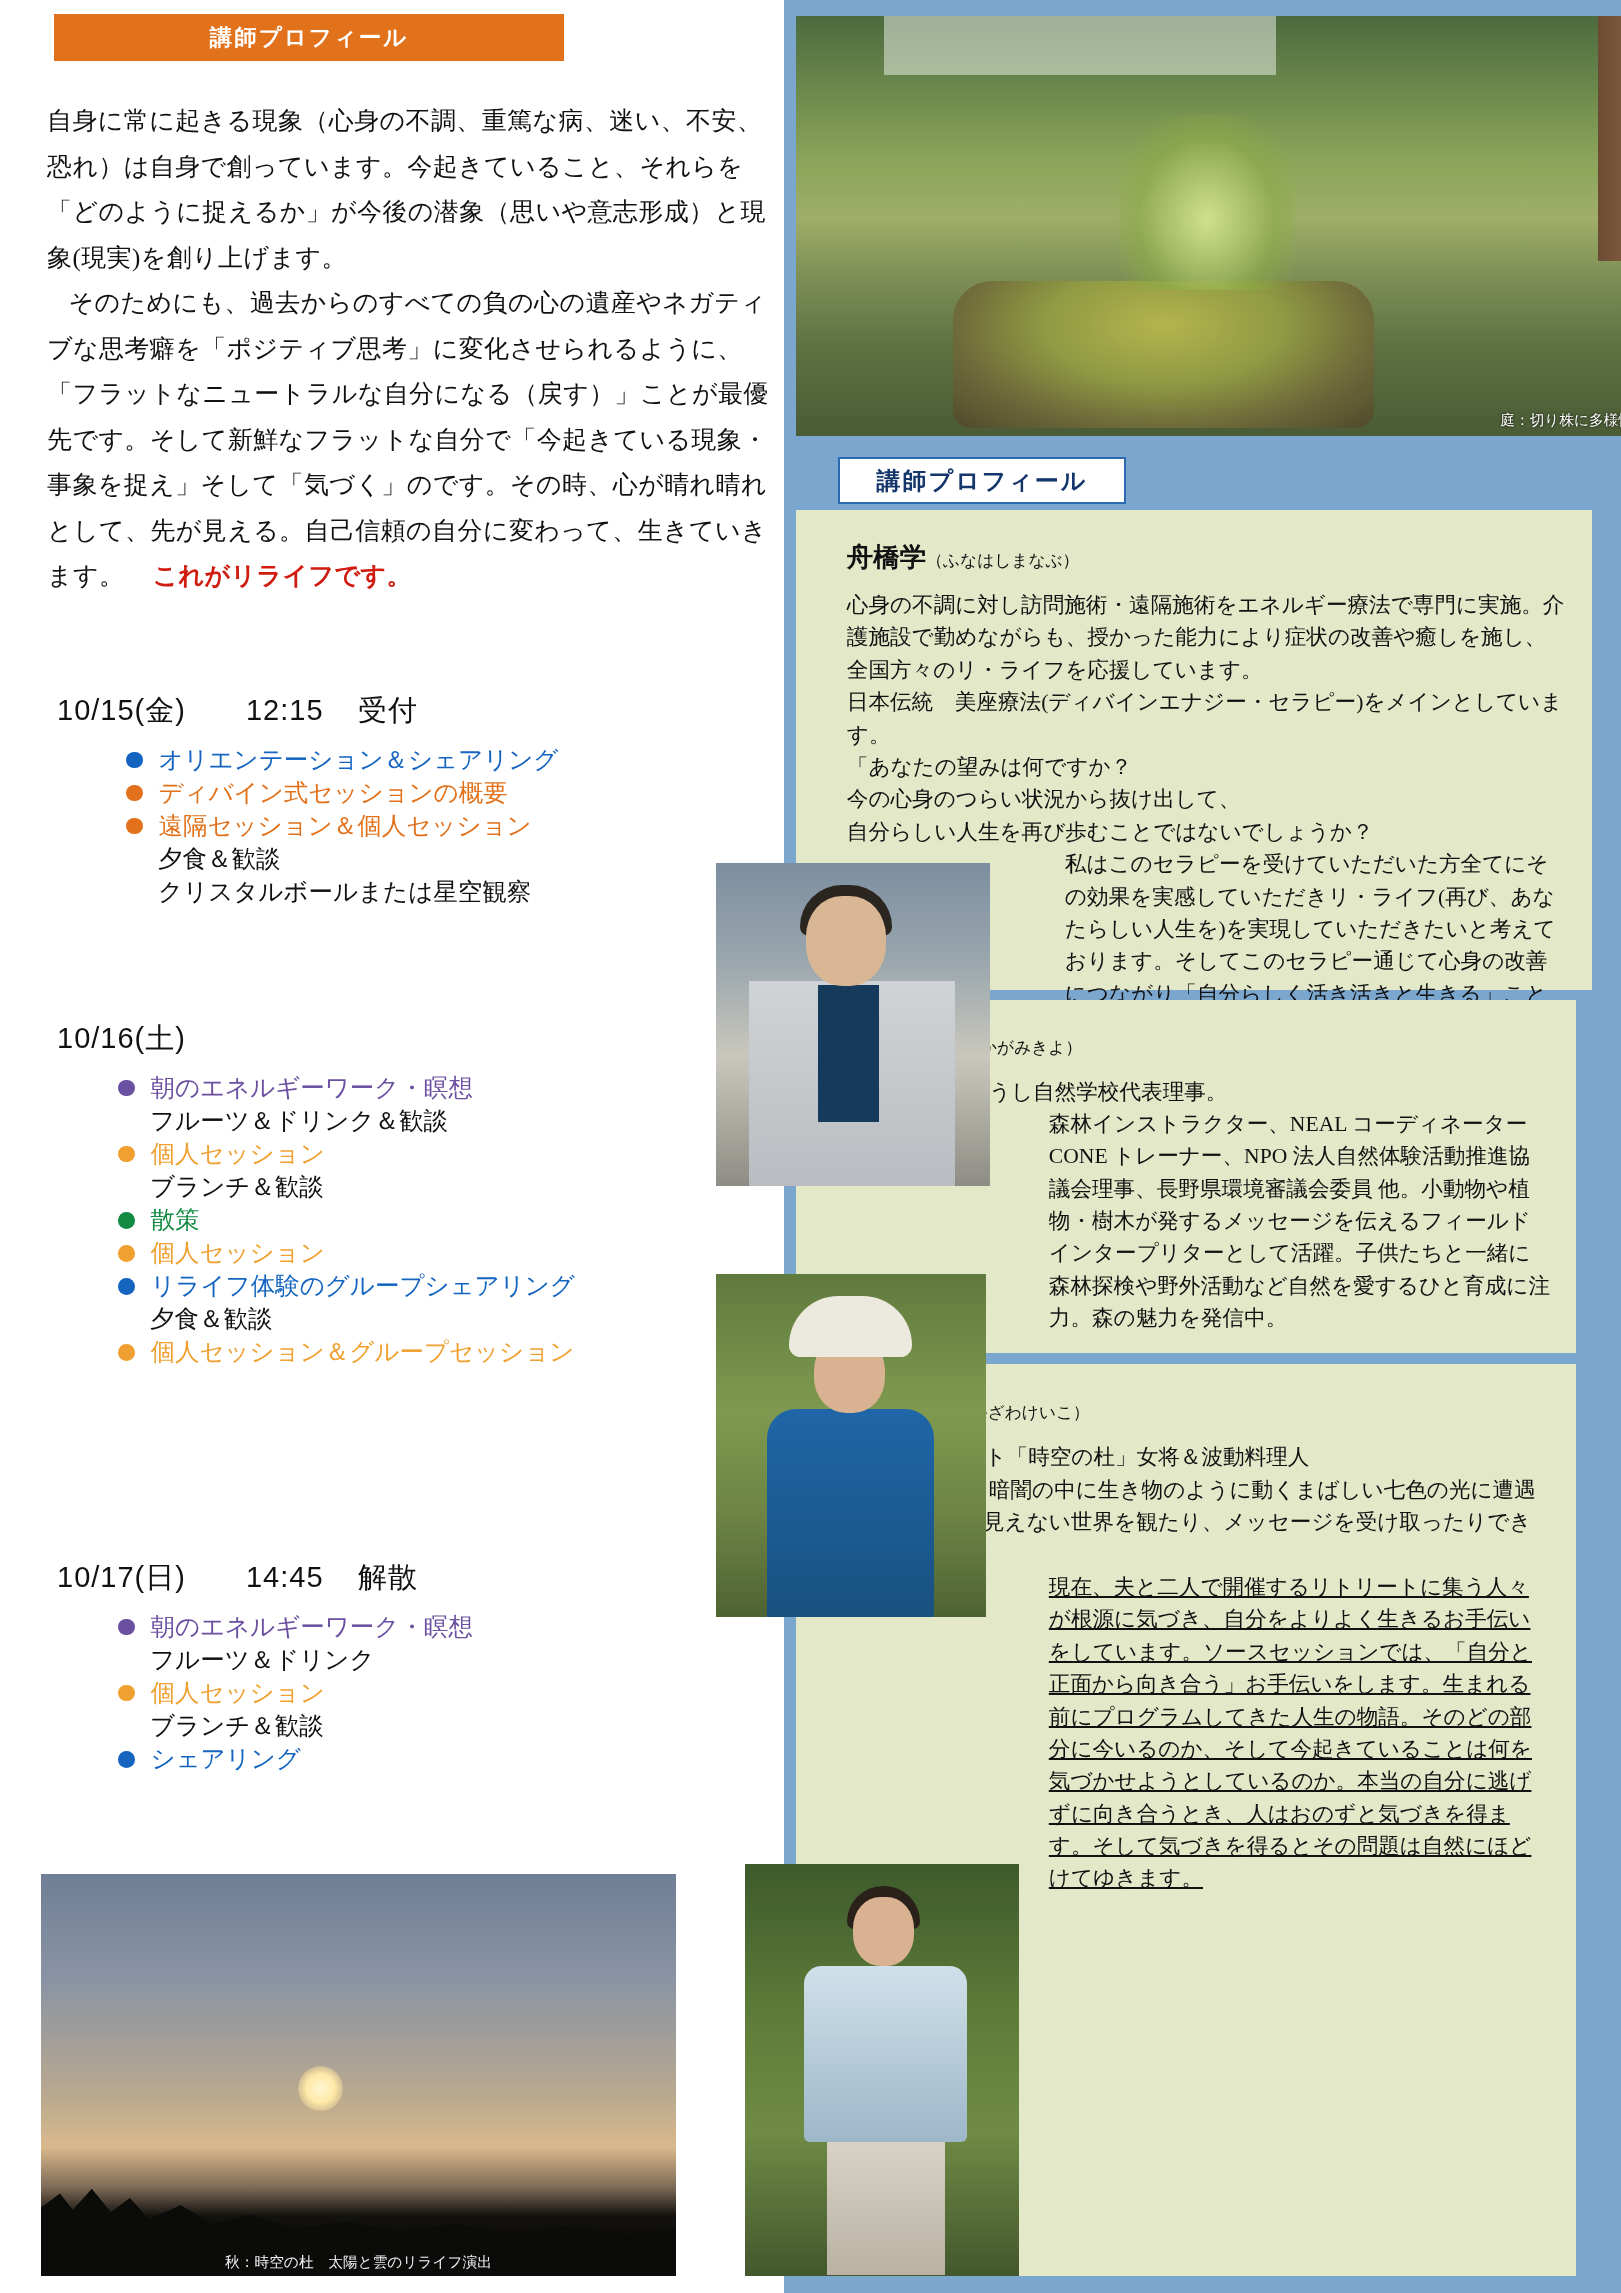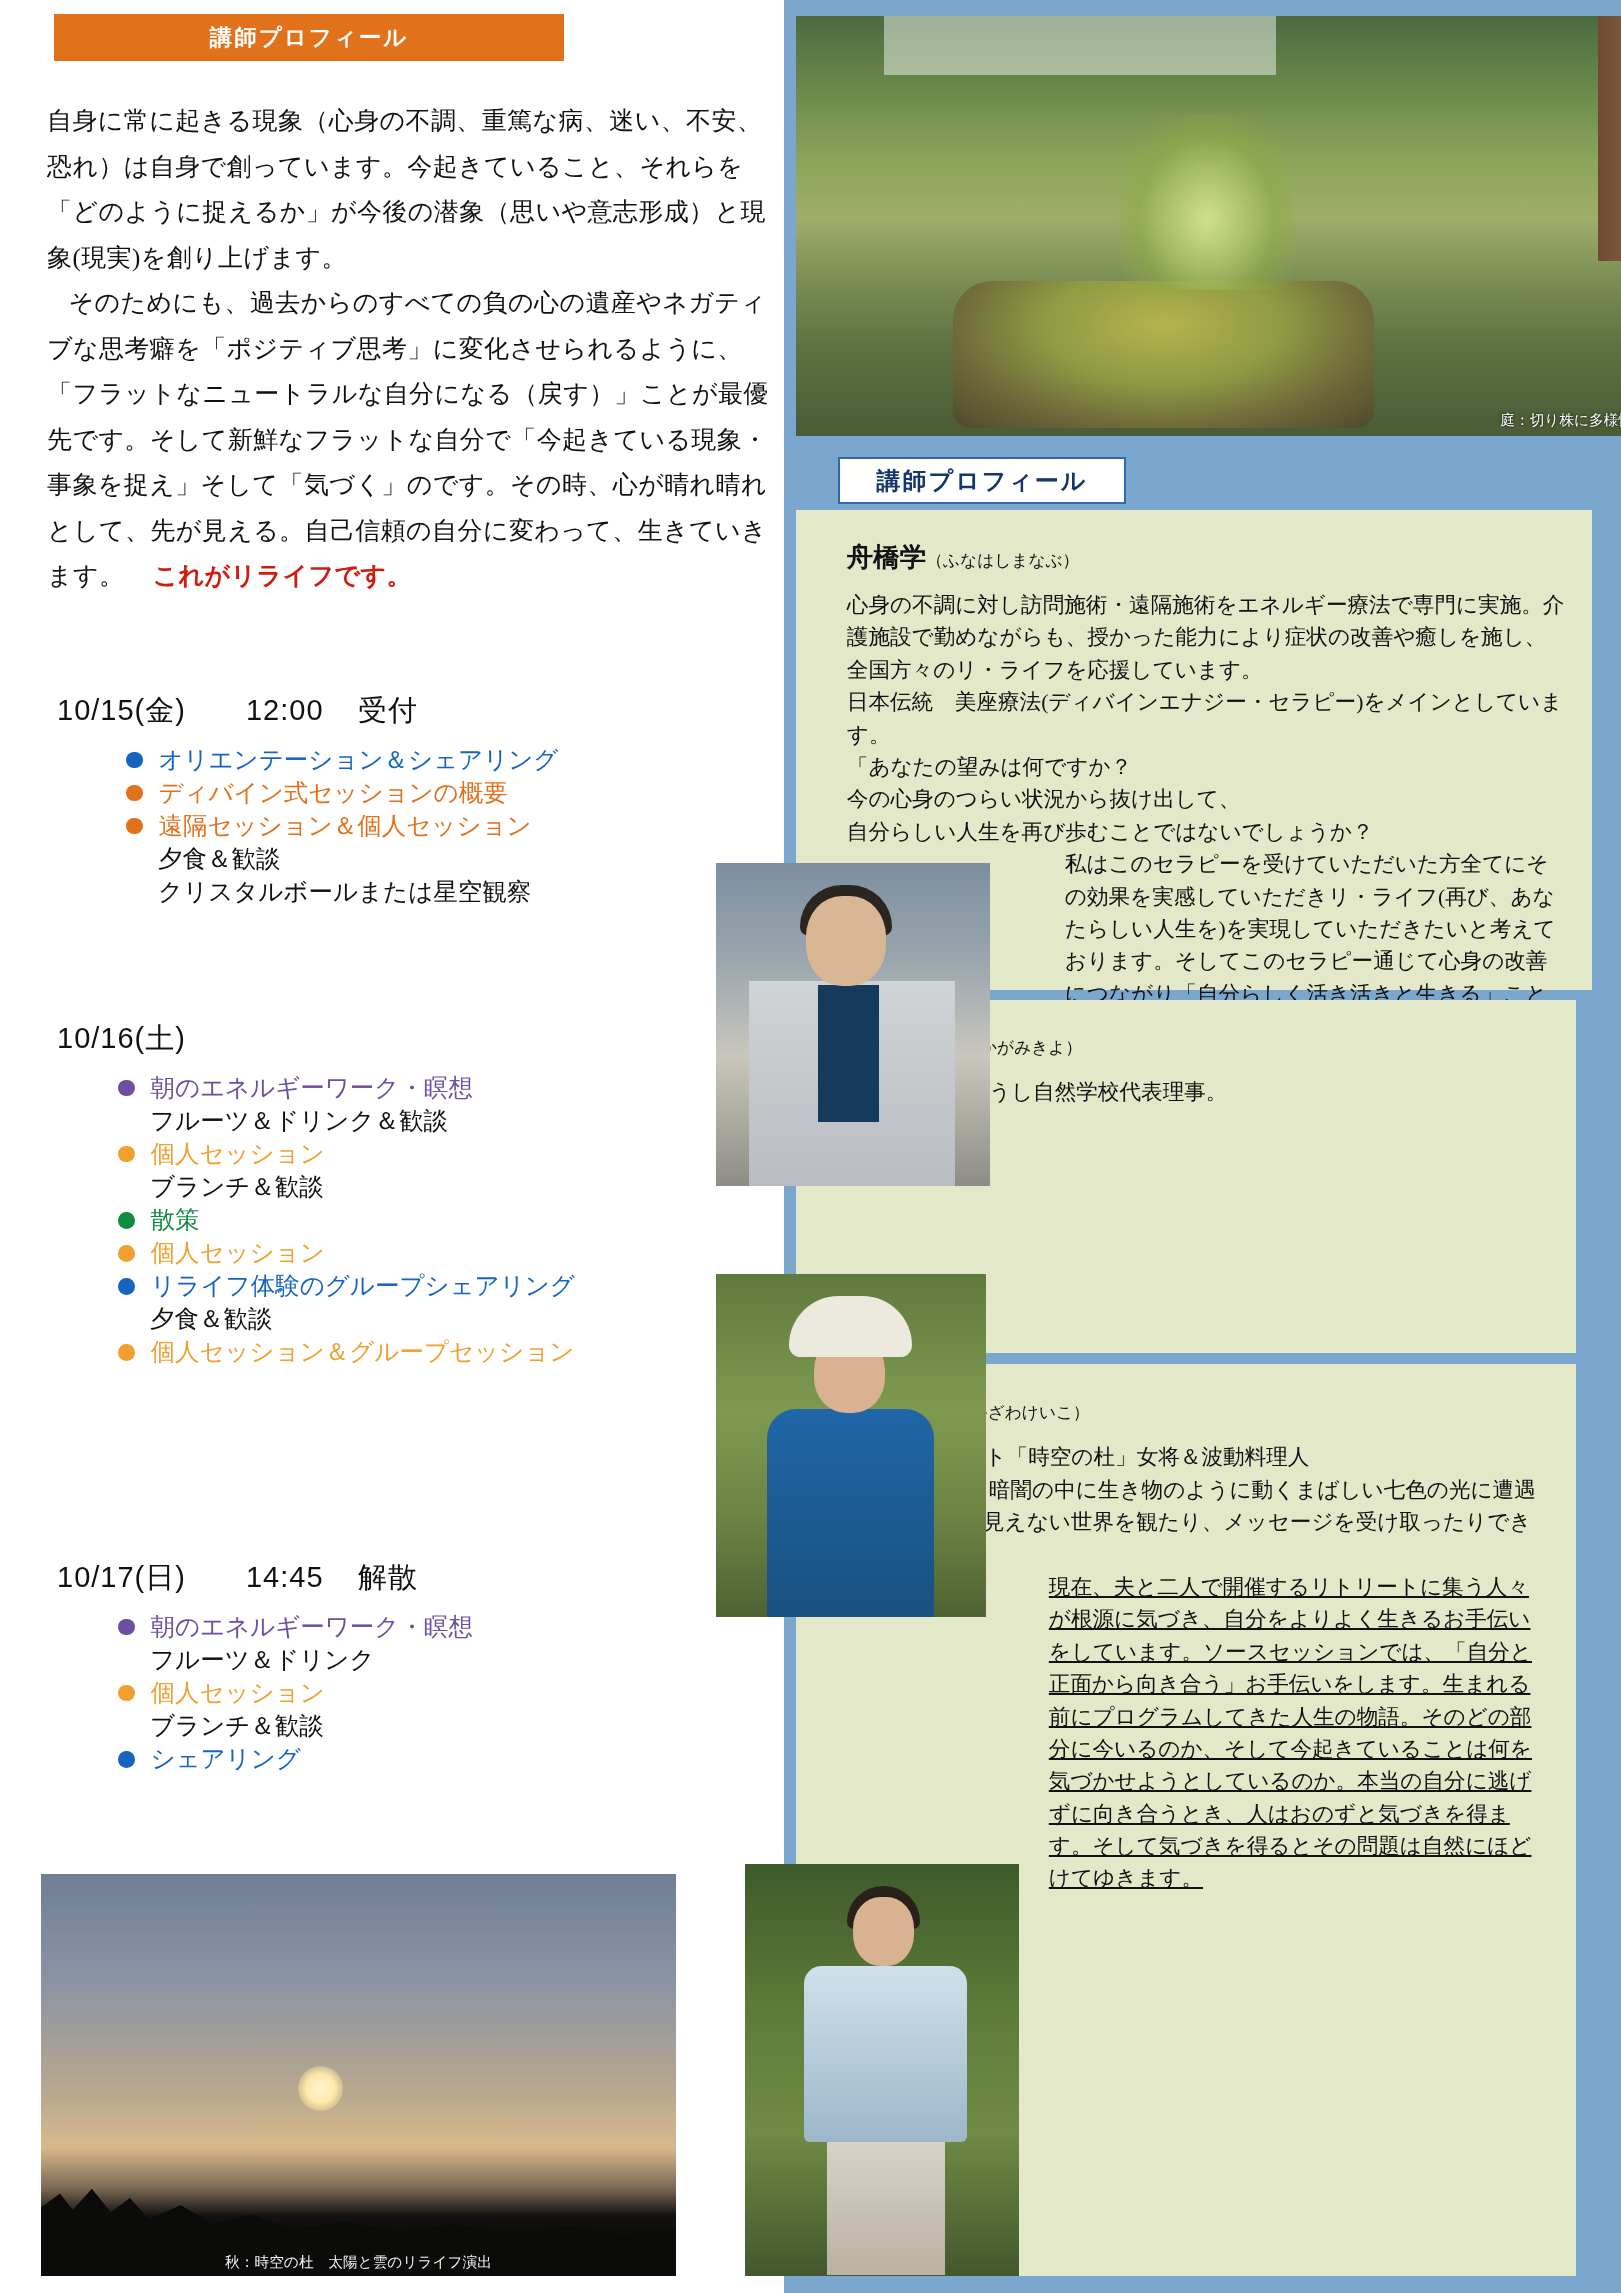--- a/index.html
+++ b/index.html
@@ -151,21 +151,21 @@
       <p>自身に常に起きる現象（心身の不調、重篤な病、迷い、不安、恐れ）は自身で創っています。今起きていること、それらを「どのように捉えるか」が今後の潜象（思いや意志形成）と現象(現実)を創り上げます。</p>
       <p class="ind">
         <span>そのためにも、過去からのすべての負の心の遺産やネガティブな思考癖を「ポジティブ思考」に変化させられるように、「フラットなニュートラルな自分になる（戻す）」ことが最優先です。そして新鮮なフラットな自分で「今起きている現象・事象を捉え」そして「気づく」のです。その時、心が晴れ晴れとして、先が見える。自己信頼の自分に変わって、生きていきます。</span>
         <span class="highlight-red">これがリライフです。</span>
       </p>
     </div>
 
     <div class="sched" style="left:57px;top:691px;">
       <div class="sched-date">
         <span>10/15(金)</span>
-        <span class="time">12:00</span>
+        <span class="time">12:15</span>
         <span class="word">受付</span>
       </div>
       <div style="padding-left:69px;">
         <div class="row">
           <span class="bullet" style="background:#1565c0"></span>
           <span class="txt" style="color:#1565c0">オリエンテーション＆シェアリング</span>
         </div>
         <div class="row">
           <span class="bullet" style="background:#e2711b"></span>
           <span class="txt" style="color:#e2711b">ディバイン式セッションの概要</span>
@@ -286,20 +286,21 @@
       </div>
     </div>
 
     <div class="pbox p2">
       <div style="padding:25.5px 25.5px 9.8px 35px;">
         <div class="pname">
           <span>加々美貴代</span><span class="kana">（かがみきよ）</span>
         </div>
         <div class="ptext">
           <p>NPO 法人やまぼうし自然学校代表理事。</p>
+          <p style="margin-left:218px;">森林インストラクター、NEAL コーディネーターCONE トレーナー、NPO 法人自然体験活動推進協議会理事、長野県環境審議会委員 他。小動物や植物・樹木が発するメッセージを伝えるフィールドインタープリターとして活躍。子供たちと一緒に森林探検や野外活動など自然を愛するひと育成に注力。森の魅力を発信中。</p>
         </div>
       </div>
     </div>
 
     <div class="pbox p3">
       <div style="padding:27.4px 25.5px 9.8px 35px;">
         <div class="pname">
           <span>中澤恵子</span><span class="kana">（なかざわけいこ）</span>
         </div>
         <div class="ptext">

